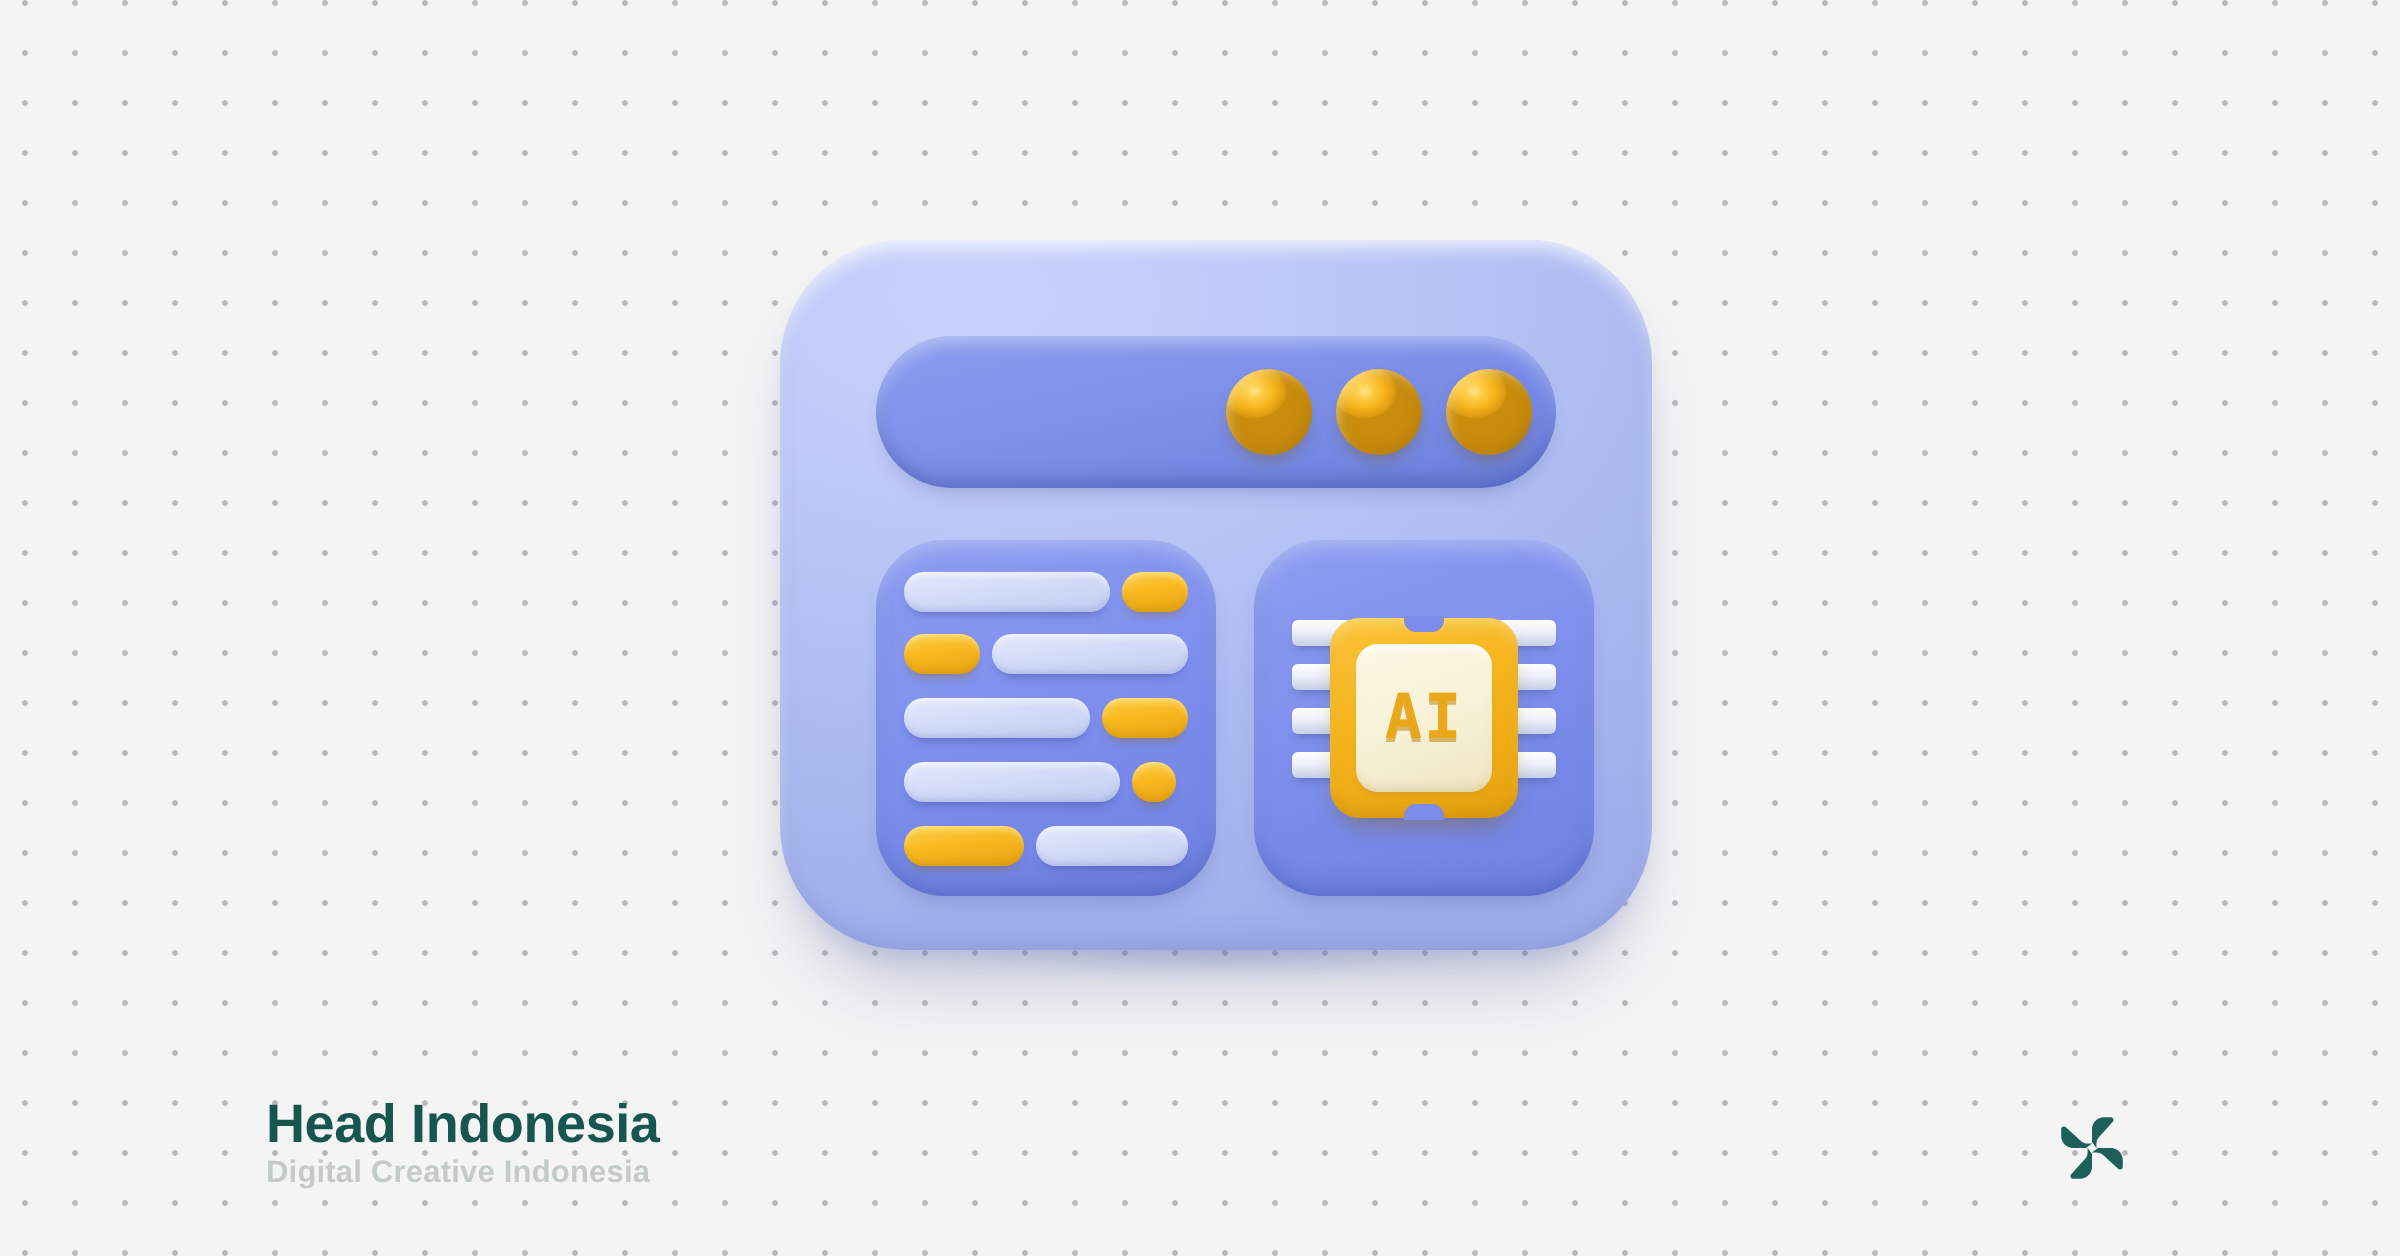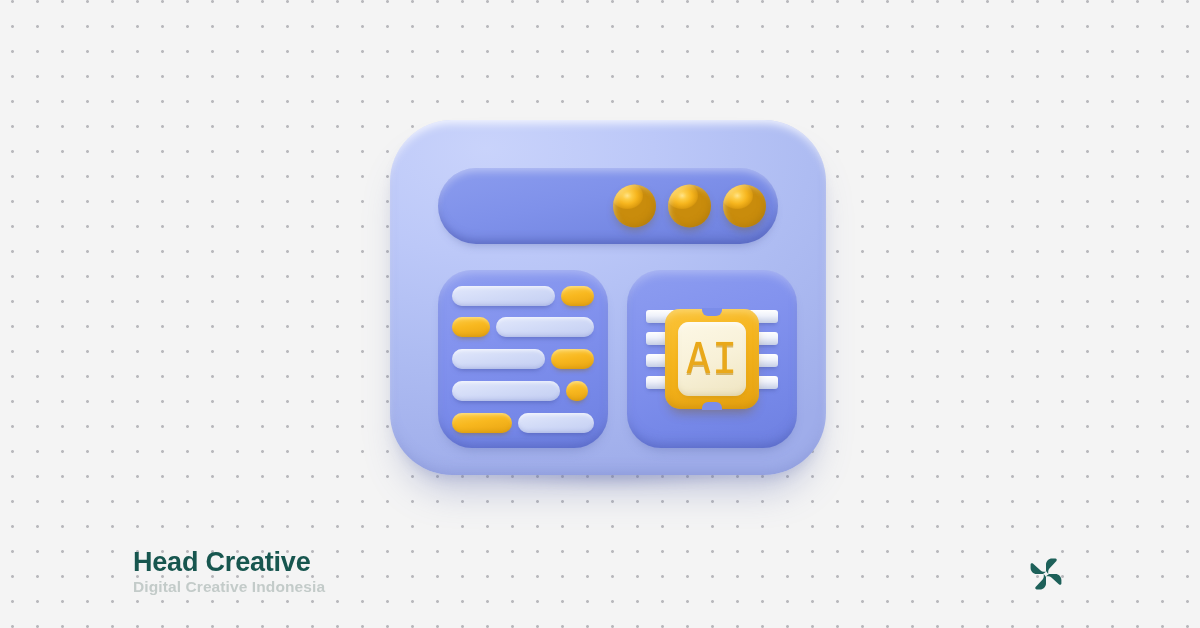--- a/index.html
+++ b/index.html
@@ -156,21 +156,21 @@
     width:68px; height:74px; border-radius:11px;
     background:linear-gradient(160deg,#fdf8e6 0%,#f8f1d8 50%,#efe5c2 100%);
     box-shadow:
       inset 0 -4px 6px -3px rgba(190,170,110,.45),
       inset 0 4px 6px -3px rgba(255,255,255,.95),
       0 3px 5px -3px rgba(150,120,40,.35);
     display:flex; align-items:center; justify-content:center;
   }
   .chip-label{
     font-family:"DejaVu Sans Mono", monospace;
-    font-size:42px; font-weight:normal; letter-spacing:1px;
+    font-size:31px; font-weight:bold; letter-spacing:1px;
     color:#e9a81a;
     text-shadow:0 2px 0 rgba(190,135,12,.55), 0 -1px 0 rgba(255,240,190,.7);
     line-height:1;
   }
 
   
   #brand{
     position:absolute; left:133px; top:548px;
   }
   #brand-name{
@@ -262,21 +262,21 @@
             </div>
           </div>
 
         </div>
       </div>
 
     </div>
   </div>
 
   <div id="brand">
-    <div id="brand-name">Head Creative</div>
+    <div id="brand-name">Head Indonesia</div>
     <div id="brand-tagline">Digital Creative Indonesia</div>
   </div>
 
   <div id="logo-mark">
     <svg viewBox="0 0 48 48" width="48" height="48" aria-hidden="true">
       <g fill="#1d6059">
 
         <g transform="rotate(0 24 24)">
           <path d="M24 21.0 L24 14.6 C24 11.3 26.7 8.6 30.0 8.6 L33.4 8.6
                    C34.6 8.6 35.2 10.0 34.4 10.9 L27.4 18.6

